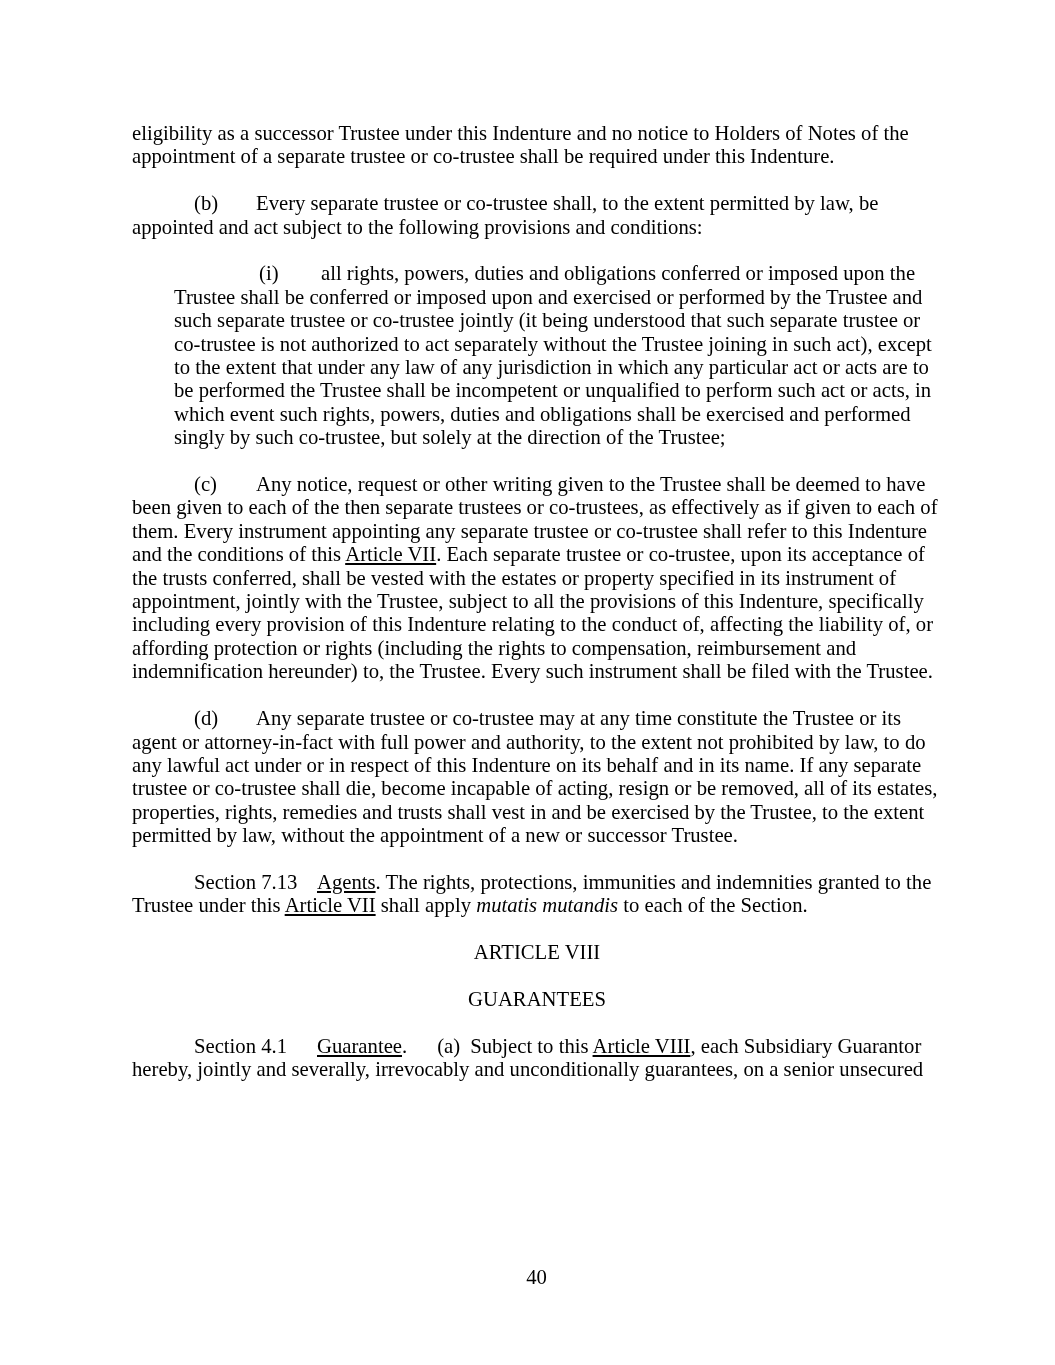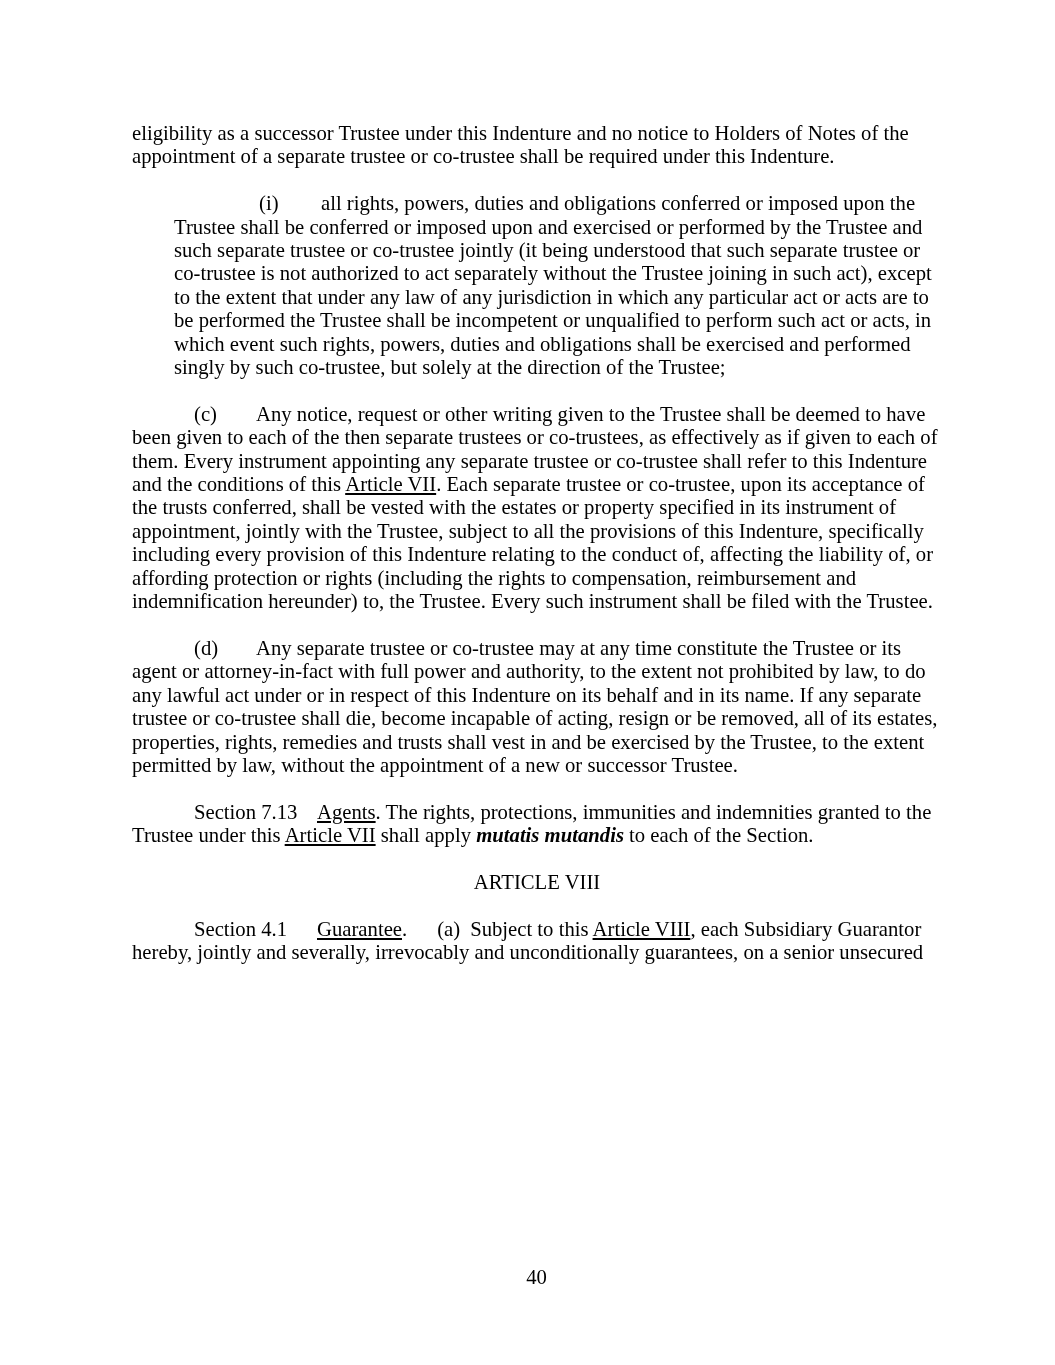--- a/index.html
+++ b/index.html
@@ -28,50 +28,52 @@
   p.labeled { text-indent: 62px; }
   p.list-item { margin-left: 42px; text-indent: 85px; }
   p.heading { text-align: center; text-indent: 0; }
   .tab { display: inline-block; text-indent: 0; }
   .w62  { width: 62px; }
   .w123 { width: 123px; }
   .sp { display: inline-block; }
   .w30 { width: 30px; }
   .w10 { width: 10px; }
   .u { text-decoration: underline; }
-  .i { font-style: italic; font-weight: bold; }
+  .i { font-style: italic; }
   .footer {
     position: absolute;
     left: 0; top: 1266px;
     width: 1055px;
     text-align: center;
     font-size: 20.7px;
     line-height: 23.4px;
   }
 </style>
 </head>
 <body>
 
 <div class="page">
   <div class="doc-body">
 
     <p class="para"><span>eligibility as a successor Trustee under this Indenture and no notice to Holders of Notes of the appointment of a separate trustee or co-trustee shall be required under this Indenture.</span></p>
 
+    <p class="para labeled"><span class="tab w62">(b)</span><span>Every separate trustee or co-trustee shall, to the extent permitted by law, be appointed and act subject to the following provisions and conditions:</span></p>
 
     <p class="para list-item"><span class="tab w62">(i)</span><span>all rights, powers, duties and obligations conferred or imposed upon the Trustee shall be conferred or imposed upon and exercised or performed by the Trustee and such separate trustee or co-trustee jointly (it being understood that such separate trustee or co-trustee is not authorized to act separately without the Trustee joining in such act), except to the extent that under any law of any jurisdiction in which any particular act or acts are to be performed the Trustee shall be incompetent or unqualified to perform such act or acts, in which event such rights, powers, duties and obligations shall be exercised and performed singly by such co-trustee, but solely at the direction of the Trustee;</span></p>
 
 
 
     <p class="para labeled"><span class="tab w62">(c)</span><span>Any notice, request or other writing given to the Trustee shall be deemed to have been given to each of the then separate trustees or co-trustees, as effectively as if given to each of them. Every instrument appointing any separate trustee or co-trustee shall refer to this Indenture and the conditions of this </span><span class="u">Article VII</span><span>. Each separate trustee or co-trustee, upon its acceptance of the trusts conferred, shall be vested with the estates or property specified in its instrument of appointment, jointly with the Trustee, subject to all the provisions of this Indenture, specifically including every provision of this Indenture relating to the conduct of, affecting the liability of, or affording protection or rights (including the rights to compensation, reimbursement and indemnification hereunder) to, the Trustee. Every such instrument shall be filed with the Trustee.</span></p>
 
     <p class="para labeled"><span class="tab w62">(d)</span><span>Any separate trustee or co-trustee may at any time constitute the Trustee or its agent or attorney-in-fact with full power and authority, to the extent not prohibited by law, to do any lawful act under or in respect of this Indenture on its behalf and in its name. If any separate trustee or co-trustee shall die, become incapable of acting, resign or be removed, all of its estates, properties, rights, remedies and trusts shall vest in and be exercised by the Trustee, to the extent permitted by law, without the appointment of a new or successor Trustee.</span></p>
 
     <p class="para labeled"><span class="tab w123">Section 7.13</span><span class="u">Agents</span><span>. The rights, protections, immunities and indemnities granted to the Trustee under this </span><span class="u">Article VII</span><span> shall apply </span><span class="i">mutatis mutandis</span><span> to each of the Section.</span></p>
 
     <p class="para heading">ARTICLE VIII</p>
 
+    <p class="para heading">GUARANTEES</p>
 
     <p class="para labeled"><span class="tab w123">Section 4.1</span><span class="u">Guarantee</span><span>.</span><span class="sp w30"></span><span>(a)</span><span class="sp w10"></span><span>Subject to this </span><span class="u">Article VIII</span><span>, each Subsidiary Guarantor hereby, jointly and severally, irrevocably and unconditionally guarantees, on a senior unsecured</span></p>
 
   </div>
 
   <div class="footer">40</div>
 </div>
 
 </body></html>

